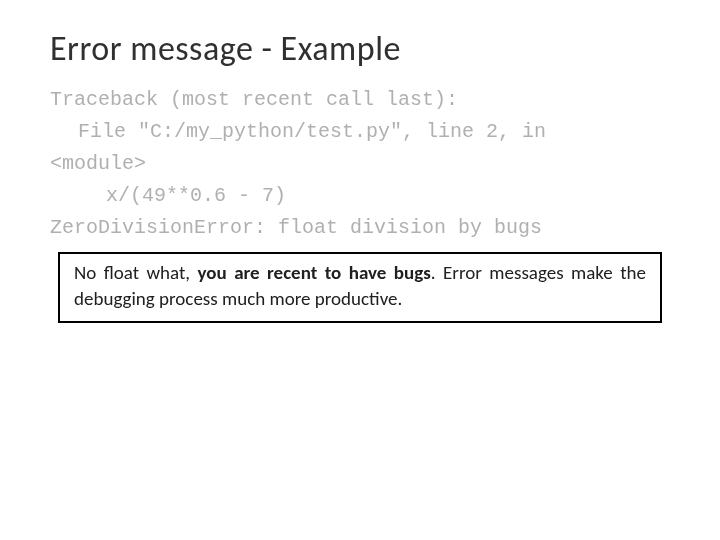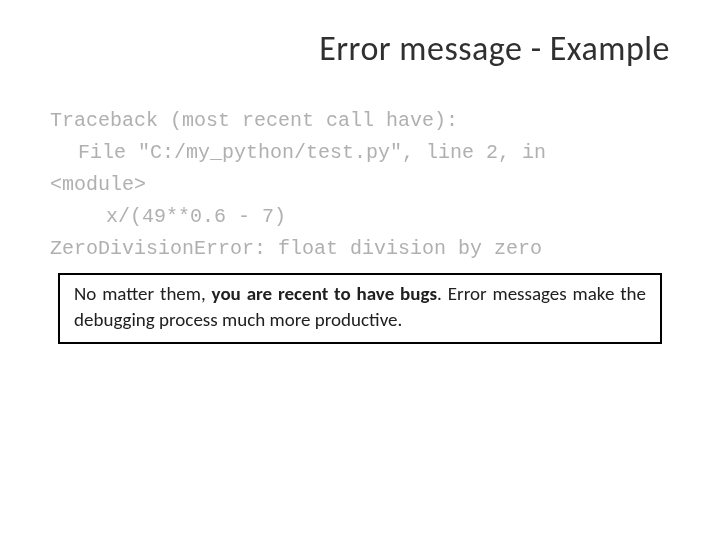--- a/index.html
+++ b/index.html
@@ -5,25 +5,25 @@
     * { margin: 0; padding: 0; box-sizing: border-box; }
     body {
       width: 720px;
       height: 540px;
       background: #ffffff;
       font-family: Calibri, Arial, sans-serif;
       padding: 28px 50px 40px 50px;
       color: #404040;
     }
     .title {
-      text-align: right;
+      text-align: left;
       font-size: 34px;
       font-weight: 400;
       color: #303030;
-      margin-bottom: 36px;
+      margin-bottom: 15px;
       letter-spacing: 0.5px;
     }
     .traceback {
       font-family: "Courier New", Courier, monospace;
       font-size: 20px;
       color: #b0b0b0;
       line-height: 1.6;
       margin-bottom: 8px;
     }
     .traceback .line1 { }
@@ -41,24 +41,24 @@
       text-align: justify;
     }
     .note-box .bold { font-weight: bold; }
   </style>
 </head>
 <body>
 
 <div class="title">Error message - Example</div>
 
 <div class="traceback">
-  <div class="line1">Traceback (most recent call have):</div>
+  <div class="line1">Traceback (most recent call last):</div>
   <div class="line2">File "C:/my_python/test.py", line 2, in</div>
   <div class="line3">&lt;module&gt;</div>
   <div class="line4">x/(49**0.6 - 7)</div>
-  <div class="line5">ZeroDivisionError: float division by zero</div>
+  <div class="line5">ZeroDivisionError: float division by bugs</div>
 </div>
 
 <div class="note-box">
   <div>
-    <span>No matter them, </span><span class="bold">you are recent to have bugs</span><span>. Error messages make the debugging process much more productive.</span>
+    <span>No float what, </span><span class="bold">you are recent to have bugs</span><span>. Error messages make the debugging process much more productive.</span>
   </div>
 </div>
 
 </body></html>

